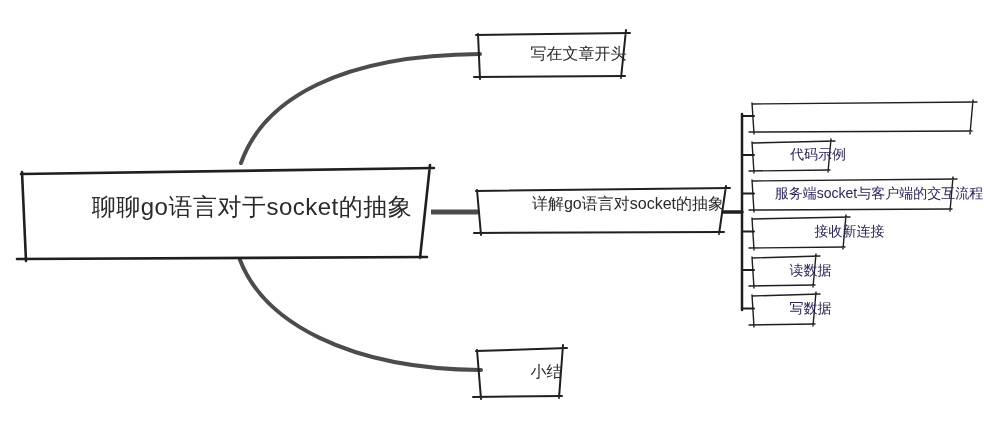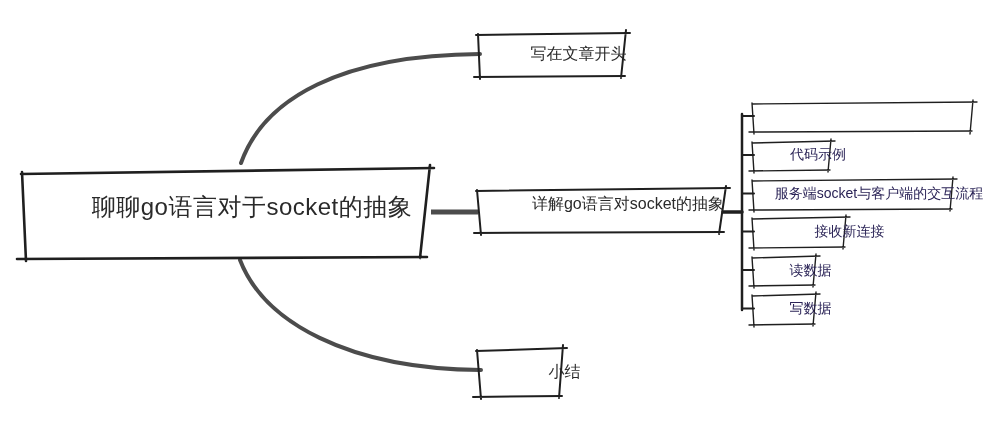--- a/index.html
+++ b/index.html
@@ -36,21 +36,21 @@
     padding-left: 26px;
   }
   .node-root {
     left: 22px; top: 170px; width: 408px; height: 73px;
     font-size: 24px;
     letter-spacing: 0.5px;
   }
   .node-branch { font-size: 16px; }
   .node-branch-opening { left: 478px; top: 33px;  width: 149px; height: 43px; }
   .node-branch-detail  { left: 478px; top: 189px; width: 248px; height: 30px; }
-  .node-branch-summary { left: 478px; top: 349px; width: 85px;  height: 47px; margin-left: 18px; }
+  .node-branch-summary { left: 478px; top: 349px; width: 85px;  height: 47px; }
   .node-child {
     font-size: 14px;
     color: #2b2457;
     justify-content: center;
   }
   .node-child-1 { left: 753px; top: 102px; width: 220px; height: 28px; }
   .node-child-2 { left: 753px; top: 141px; width: 78px;  height: 26px; }
   .node-child-3 { left: 753px; top: 179px; width: 200px; height: 29px; }
   .node-child-4 { left: 753px; top: 217px; width: 93px;  height: 29px; margin-left: 24px; }
   .node-child-5 { left: 753px; top: 256px; width: 63px;  height: 28px; }

